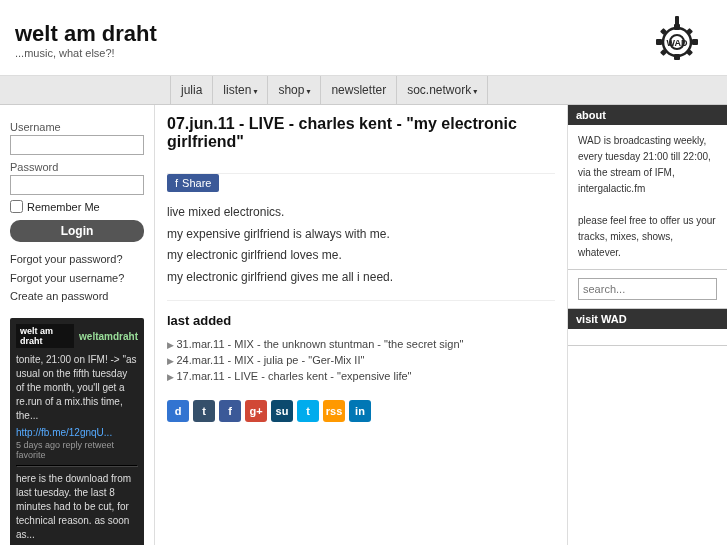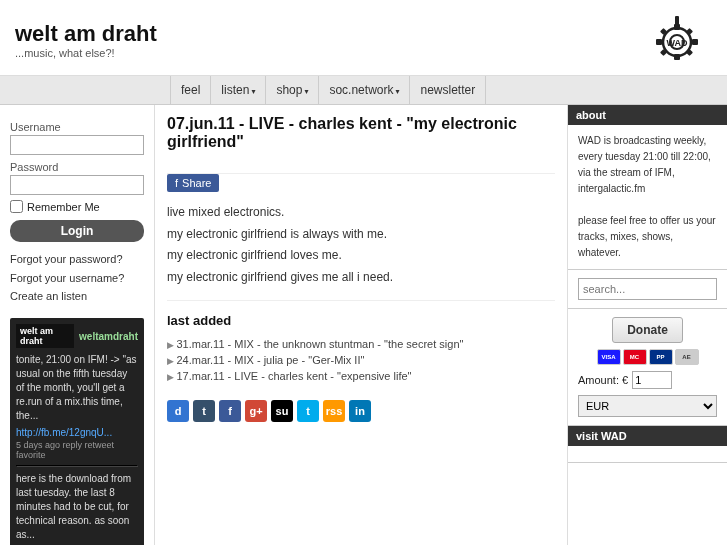--- a/index.html
+++ b/index.html
@@ -108,45 +108,45 @@
         <rect x="19" y="40" width="5" height="5" rx="1" fill="#222" transform="rotate(45 21.5 42.5)"></rect>
         <rect x="45" y="40" width="5" height="5" rx="1" fill="#222" transform="rotate(45 47.5 42.5)"></rect>
 
         <rect x="33" y="6" width="4" height="9" rx="1" fill="#222"></rect>
         <text x="35" y="36" text-anchor="middle" font-size="9" font-weight="bold" fill="#222">WAD</text>
       </svg>
     </div>
   </div>
 
   <div id="nav">
-    <a href="#">feel</a>
+    <a href="#">julia</a>
     <a href="#"><span>listen</span><span class="nav-arrow">▾</span></a>
     <a href="#"><span>shop</span><span class="nav-arrow">▾</span></a>
+    <a href="#">newsletter</a>
     <a href="#"><span>soc.network</span><span class="nav-arrow">▾</span></a>
-    <a href="#">newsletter</a>
   </div>
 
   <div id="main">
 
     <div id="sidebar-left">
       <div class="login-box">
         <label>Username</label>
         <input type="text" style="">
         <label>Password</label>
         <input type="password" style="">
         <div class="remember-row">
           <input type="checkbox" style="">
           <span>Remember Me</span>
         </div>
         <button class="login-btn">Login</button>
       </div>
       <div class="login-links">
         <a href="#">Forgot your password?</a>
         <a href="#">Forgot your username?</a>
-        <a href="#">Create an listen</a>
+        <a href="#">Create an password</a>
       </div>
 
       <div id="twitter-widget">
         <div class="tw-header">
           <span class="tw-wad-label">welt am draht</span>
           <span class="tw-username">weltamdraht</span>
         </div>
         <div class="tw-text">tonite, 21:00 on IFM! -&gt; "as usual on the fifth tuesday of the month, you'll get a re.run of a mix.this time, the...</div>
         <div class="tw-link">http://fb.me/12gnqU...</div>
         <div class="tw-meta">
@@ -160,73 +160,55 @@
     </div>
 
     <div id="content">
       <div class="post-title">07.jun.11 - LIVE - charles kent - "my electronic girlfriend"</div>
       <a href="#" class="share-btn">
         <span class="fb-icon">f</span>
         <span>Share</span>
       </a>
       <div class="post-body">
         <div>live mixed electronics.</div>
-        <div>my electronic girlfriend is always with me.</div>
+        <div>my expensive girlfriend is always with me.</div>
         <div>my electronic girlfriend loves me.</div>
         <div>my electronic girlfriend gives me all i need.</div>
       </div>
 
       <div class="last-added">
         <h3>last added</h3>
         <ul>
           <li><a href="#">31.mar.11 - MIX - the unknown stuntman - "the secret sign"</a></li>
           <li><a href="#">24.mar.11 - MIX - julia pe - "Ger-Mix II"</a></li>
           <li><a href="#">17.mar.11 - LIVE - charles kent - "expensive life"</a></li>
         </ul>
       </div>
 
       <div class="social-icons">
         <a href="#" class="social-icon" style="background:#3274d1">d</a>
         <a href="#" class="social-icon" style="background:#35506b">t</a>
         <a href="#" class="social-icon" style="background:#3b5998">f</a>
         <a href="#" class="social-icon" style="background:#d14836">g+</a>
-        <a href="#" class="social-icon" style="background:#000000">su</a>
+        <a href="#" class="social-icon" style="background:#0c4a6e">su</a>
         <a href="#" class="social-icon" style="background:#00aced">t</a>
         <a href="#" class="social-icon" style="background:#f90">rss</a>
         <a href="#" class="social-icon" style="background:#0077b5">in</a>
       </div>
     </div>
 
     <div id="sidebar-right">
       <div class="right-widget">
         <div class="widget-title">about</div>
         <div class="about-text">WAD is broadcasting weekly, every tuesday 21:00 till 22:00, via the stream of IFM, intergalactic.fm<br><br>please feel free to offer us your tracks, mixes, shows, whatever.</div>
       </div>
 
       <div class="right-widget">
         <input type="text" class="search-input" placeholder="search..." style="">
       </div>
 
-      <div class="right-widget donate-section">
-        <button class="donate-btn">Donate</button>
-        <div class="payment-icons">
-          <div class="payment-icon" style="background:#1a1aff;color:#fff">VISA</div>
-          <div class="payment-icon" style="background:#e2001a;color:#fff">MC</div>
-          <div class="payment-icon" style="background:#003087;color:#fff">PP</div>
-          <div class="payment-icon" style="background:#ccc;color:#333">AE</div>
-        </div>
-        <div class="amount-row">
-          <span>Amount: €</span>
-          <input type="text" class="amount-input" value="1" style="">
-        </div>
-        <select class="currency-select">
-          <option>EUR</option>
-          <option>USD</option>
-          <option>GBP</option>
-        </select>
-      </div>
 
       <div class="right-widget">
         <div class="widget-title">visit WAD</div>
       </div>
     </div>
   </div>
 </div>
 
 </body></html>

